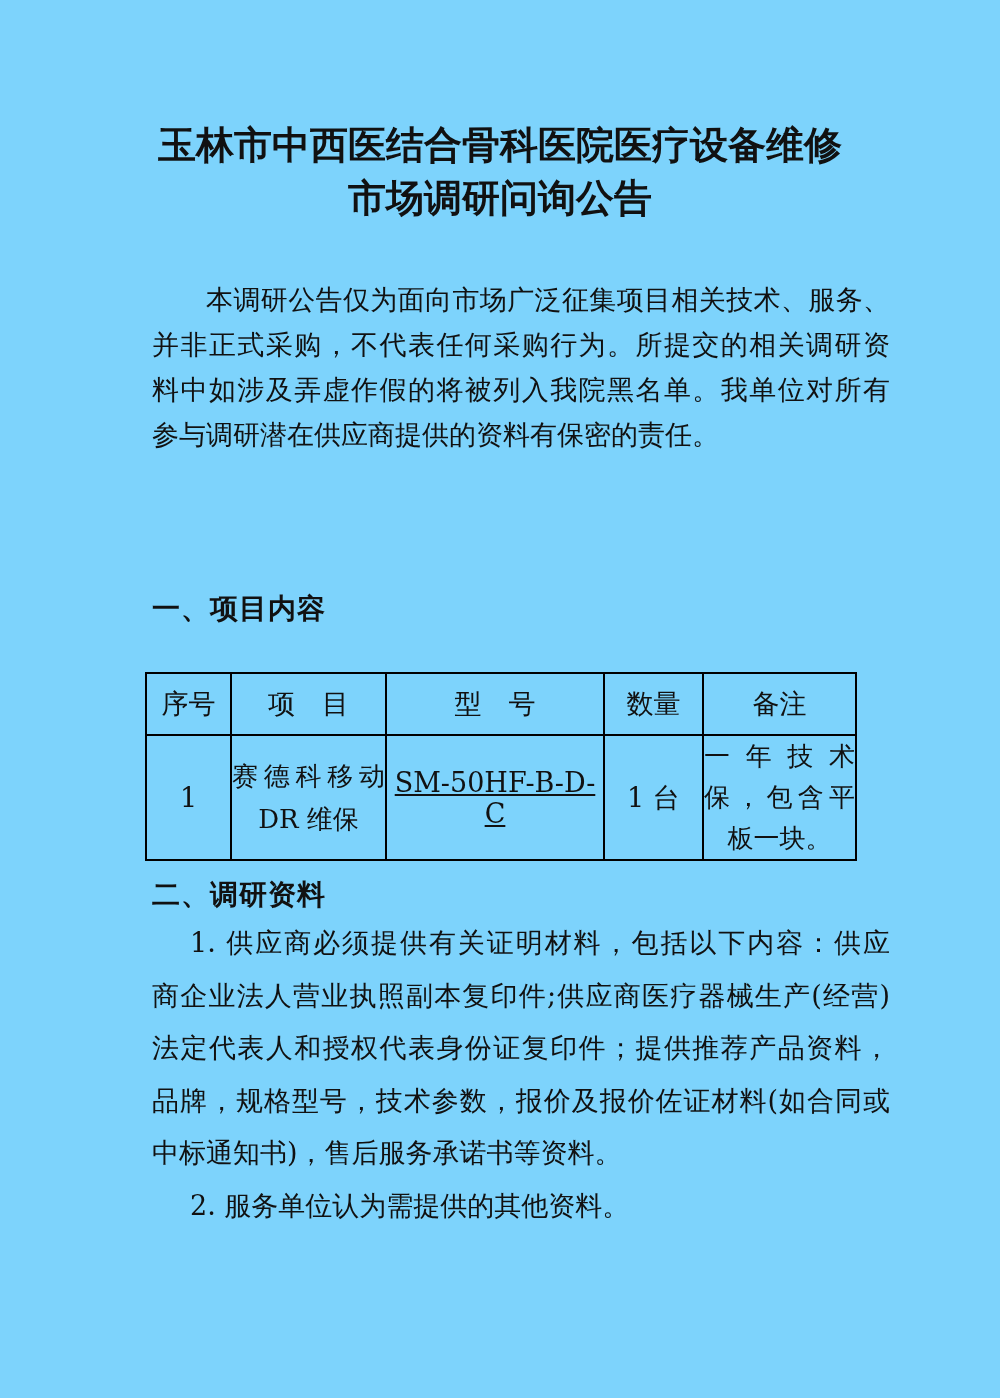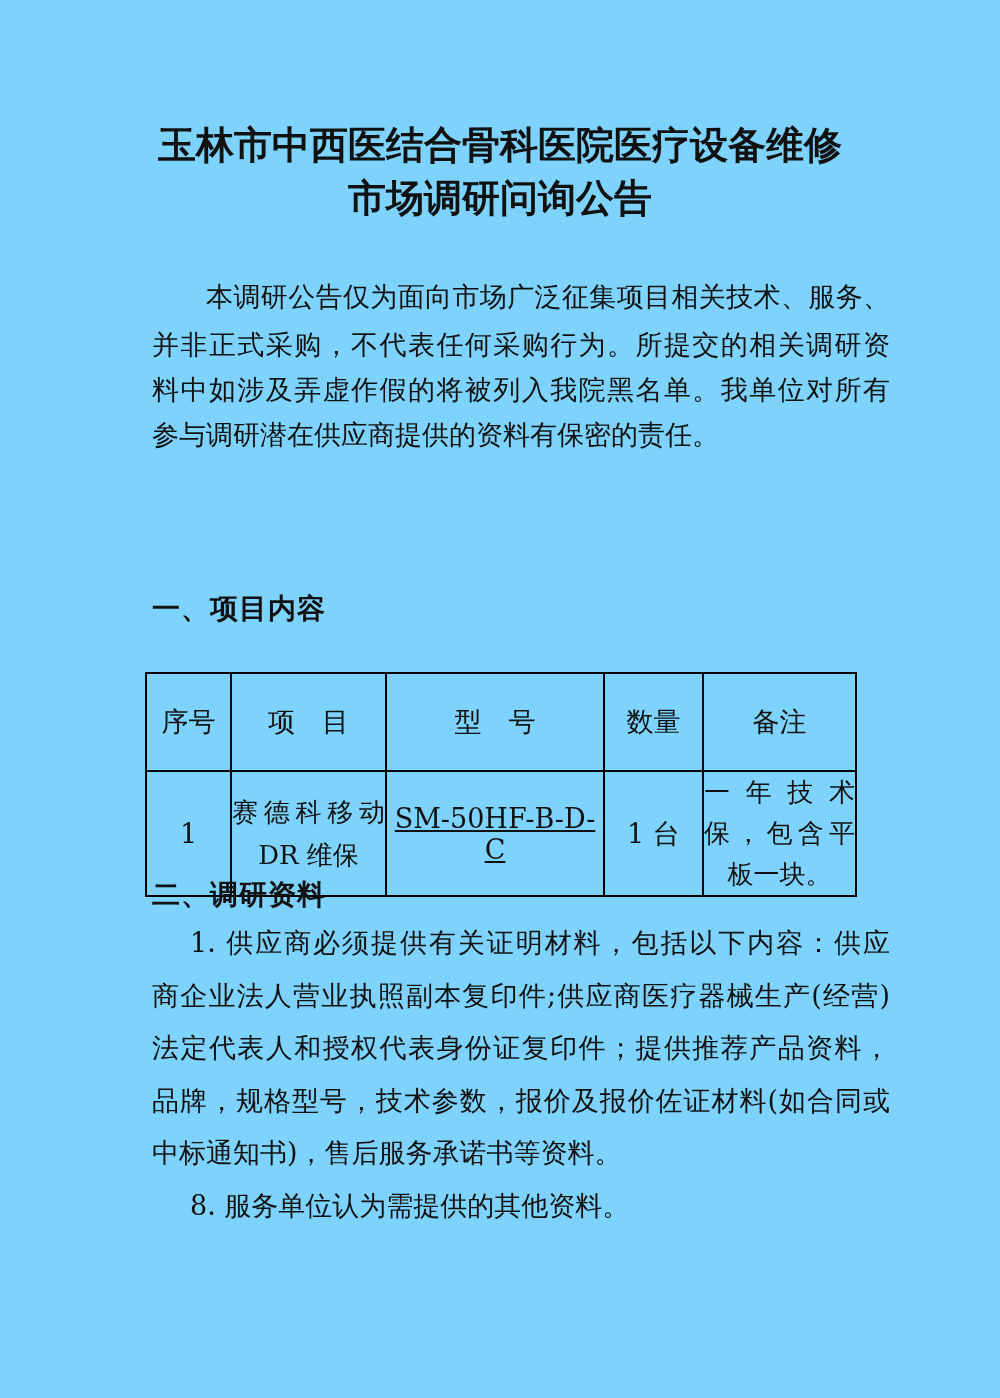--- a/index.html
+++ b/index.html
@@ -37,21 +37,21 @@
     width: 738px;
     font-size: 27px;
     line-height: 45px;
   }
   .line { display: block; white-space: nowrap; }
   .jline {
     white-space: normal;
     text-align: justify;
     text-align-last: justify;
   }
-  .indent2 { text-indent: 54px; font-family: Liberation Mono, monospace; }
+  .indent2 { text-indent: 54px; }
   .indent-num { text-indent: 38px; }
 
   .sec-heading {
     position: absolute;
     left: 152px;
     margin: 0;
     font-size: 28px;
     line-height: 34px;
     font-weight: 700;
     font-family: "DejaVu Sans", "Liberation Sans", sans-serif;
@@ -72,21 +72,21 @@
   }
   table.project-table th,
   table.project-table td {
     border: 2px solid #000000;
     padding: 0;
     font-weight: 400;
     vertical-align: middle;
     text-align: center;
     overflow: hidden;
   }
-  table.project-table tr.head-row  { height: 98px; }
+  table.project-table tr.head-row  { height: 62px; }
   table.project-table tr.body-row  { height: 118px; }
   col.c-seq    { width: 85px; }
   col.c-item   { width: 155px; }
   col.c-model  { width: 218px; }
   col.c-qty    { width: 99px; }
   col.c-remark { width: 153px; }
 
   td.cell-item {
     text-align: left;
     padding: 0 12px;
@@ -167,16 +167,16 @@
   </table>
 
   <h2 class="sec-heading h2pos">二、调研资料</h2>
 
   <div class="items">
     <span class="line jline indent-num">1. 供应商必须提供有关证明材料，包括以下内容：供应</span>
     <span class="line jline">商企业法人营业执照副本复印件;供应商医疗器械生产(经营)</span>
     <span class="line jline">法定代表人和授权代表身份证复印件；提供推荐产品资料，</span>
     <span class="line jline">品牌，规格型号，技术参数，报价及报价佐证材料(如合同或</span>
     <span class="line">中标通知书)，售后服务承诺书等资料。</span>
-    <span class="line indent-num">8. 服务单位认为需提供的其他资料。</span>
+    <span class="line indent-num">2. 服务单位认为需提供的其他资料。</span>
   </div>
 
 </div>
 
 </body></html>

